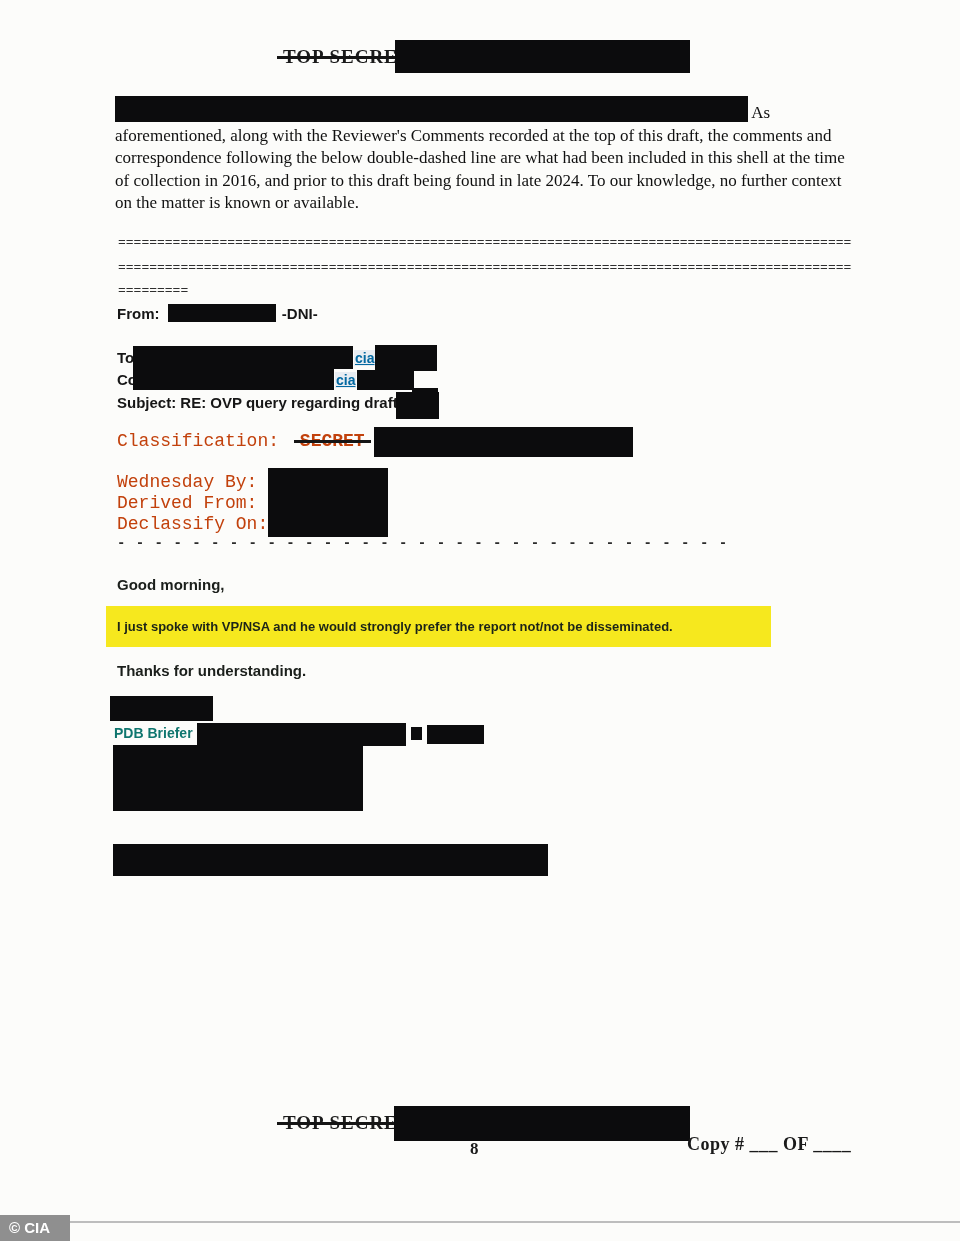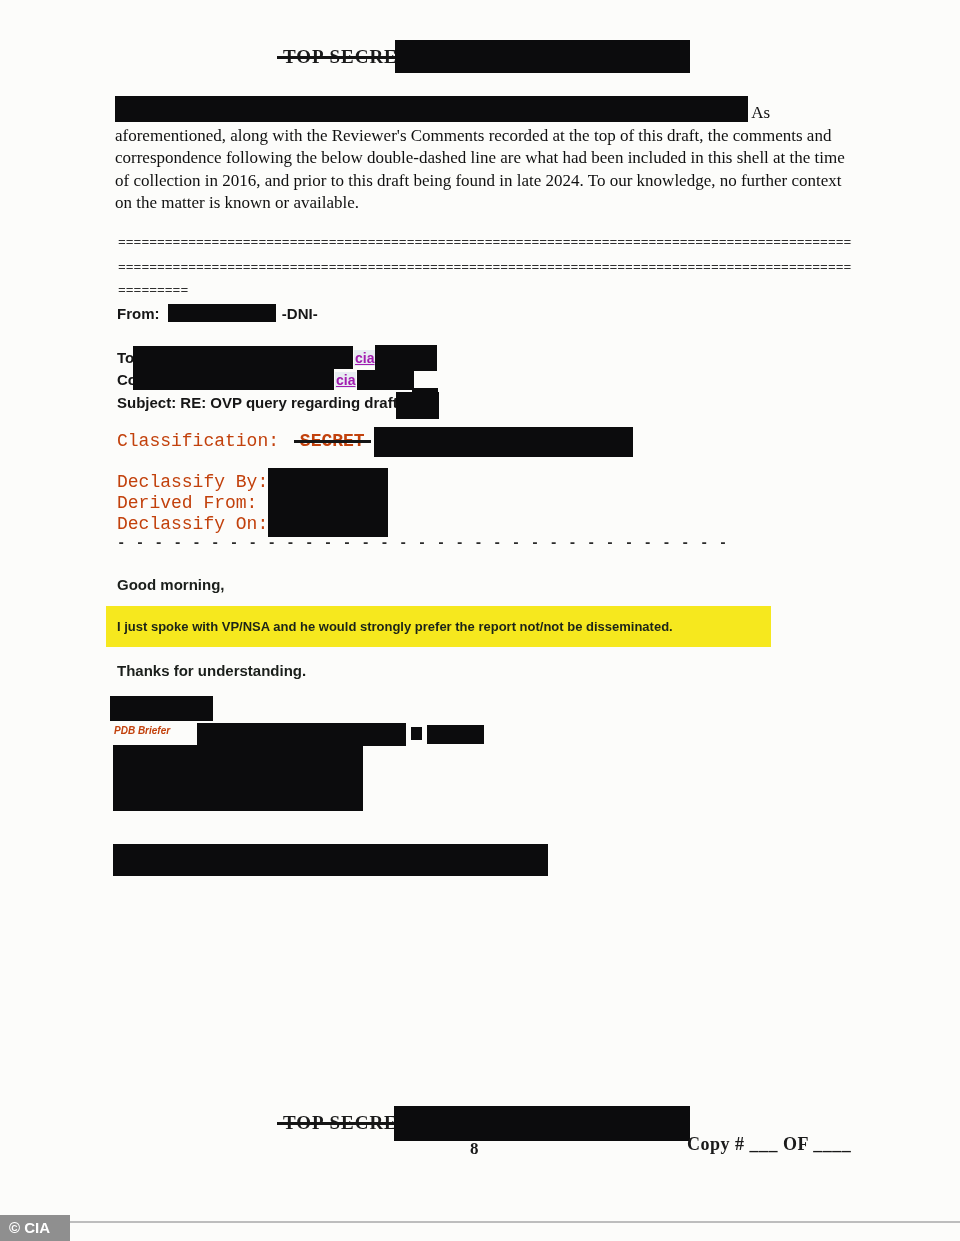--- a/index.html
+++ b/index.html
@@ -15,31 +15,31 @@
   .strike { position:relative; display:inline-block; }
   .strike::after { content:""; position:absolute; left:-6px; right:-6px; top:50%; height:3px; background:#151515; transform:translateY(-1px); }
 
   .topsecret { position:absolute; font-family:"Liberation Serif", serif; font-weight:bold; font-size:19px; letter-spacing:1px; color:#1a1a1a; }
 
   .para { position:absolute; left:115px; top:96px; width:737px; font-size:17px; line-height:22.5px; color:#101010; }
 
   .eqline { position:absolute; left:118px; height:15px; overflow:hidden; white-space:nowrap; font-family:"Liberation Mono", monospace; font-size:13px; line-height:13px; color:#2e2e2e; letter-spacing:0px; }
 
   .hdr { position:absolute; left:117px; font-family:"Liberation Sans", sans-serif; font-weight:bold; font-size:15px; color:#161616; white-space:nowrap; }
-  .cia-link { position:absolute; font-family:"Liberation Sans", sans-serif; font-weight:bold; font-size:14px; color:#a21caf; text-decoration:underline; background:#e8edf2; padding:0 1px; }
+  .cia-link { position:absolute; font-family:"Liberation Sans", sans-serif; font-weight:bold; font-size:14px; color:#0369a1; text-decoration:underline; background:#e8edf2; padding:0 1px; }
 
   .mono { position:absolute; left:117px; font-family:"Liberation Mono", monospace; font-size:18px; color:#c2410c; white-space:nowrap; }
 
   .dashline { position:absolute; left:117px; top:536px; width:616px; height:15px; overflow:hidden; white-space:nowrap; font-family:"Liberation Mono", monospace; font-weight:bold; font-size:14px; line-height:14px; letter-spacing:1px; color:#2b2b2b; }
 
   .msg { position:absolute; left:117px; font-family:"Liberation Sans", sans-serif; font-weight:600; font-size:15px; color:#1b1f1b; white-space:nowrap; }
   .highlight { position:absolute; left:106px; top:606px; width:665px; height:41px; background:#f6e81e; }
   .highlight .txt { position:absolute; left:11px; top:0; line-height:41px; font-family:"Liberation Sans", sans-serif; font-weight:600; font-size:13px; color:#1c2418; white-space:nowrap; }
 
-  .sig-role { position:absolute; left:114px; top:725px; font-family:"Liberation Sans", sans-serif; font-weight:bold; font-style:italic; font-size:10px; color:#c2410c; }
+  .sig-role { position:absolute; left:114px; top:725px; font-family:"Liberation Sans", sans-serif; font-weight:bold; font-size:14px; color:#0f766e; }
 
   .footer-serif { position:absolute; font-family:"Liberation Serif", serif; font-weight:bold; color:#1a1a1a; }
 
   .scanline { position:absolute; left:0; top:1221px; width:960px; height:2px; background:#bdbdbd; }
   .watermark { position:absolute; left:0; top:1215px; width:70px; height:26px; background:#8f8f8f; color:#ffffff; font-family:"Liberation Sans", sans-serif; font-weight:bold; font-size:15px; line-height:26px; padding-left:9px; }
 </style>
 </head>
 <body>
 
 <div class="page">
@@ -82,21 +82,21 @@
     <span>RE: OVP query regarding draft</span>
   </div>
   <div class="redact" style="left:396px; top:392px; width:43px; height:27px;"></div>
 
   <div class="mono" style="top:431px;">
     <span>Classification:</span>
     <span class="strike" style="margin-left:10px; font-weight:bold;">SECRET</span>
   </div>
   <div class="redact" style="left:374px; top:427px; width:259px; height:30px;"></div>
 
-  <div class="mono" style="top:472px;">Declassify By:</div>
+  <div class="mono" style="top:472px;">Wednesday By:</div>
   <div class="mono" style="top:493px;">Derived From:</div>
   <div class="mono" style="top:514px;">Declassify On:</div>
   <div class="redact" style="left:268px; top:468px; width:120px; height:69px;"></div>
 
   <div class="dashline">- - - - - - - - - - - - - - - - - - - - - - - - - - - - - - - - - - - - - - - - - - - - - - - - - - - - - - - - - - - - - - - -</div>
 
   <div class="msg" style="top:576px;">Good morning,</div>
 
   <div class="highlight">
     <div class="txt">I just spoke with VP/NSA and he would strongly prefer the report not/not be disseminated.</div>

